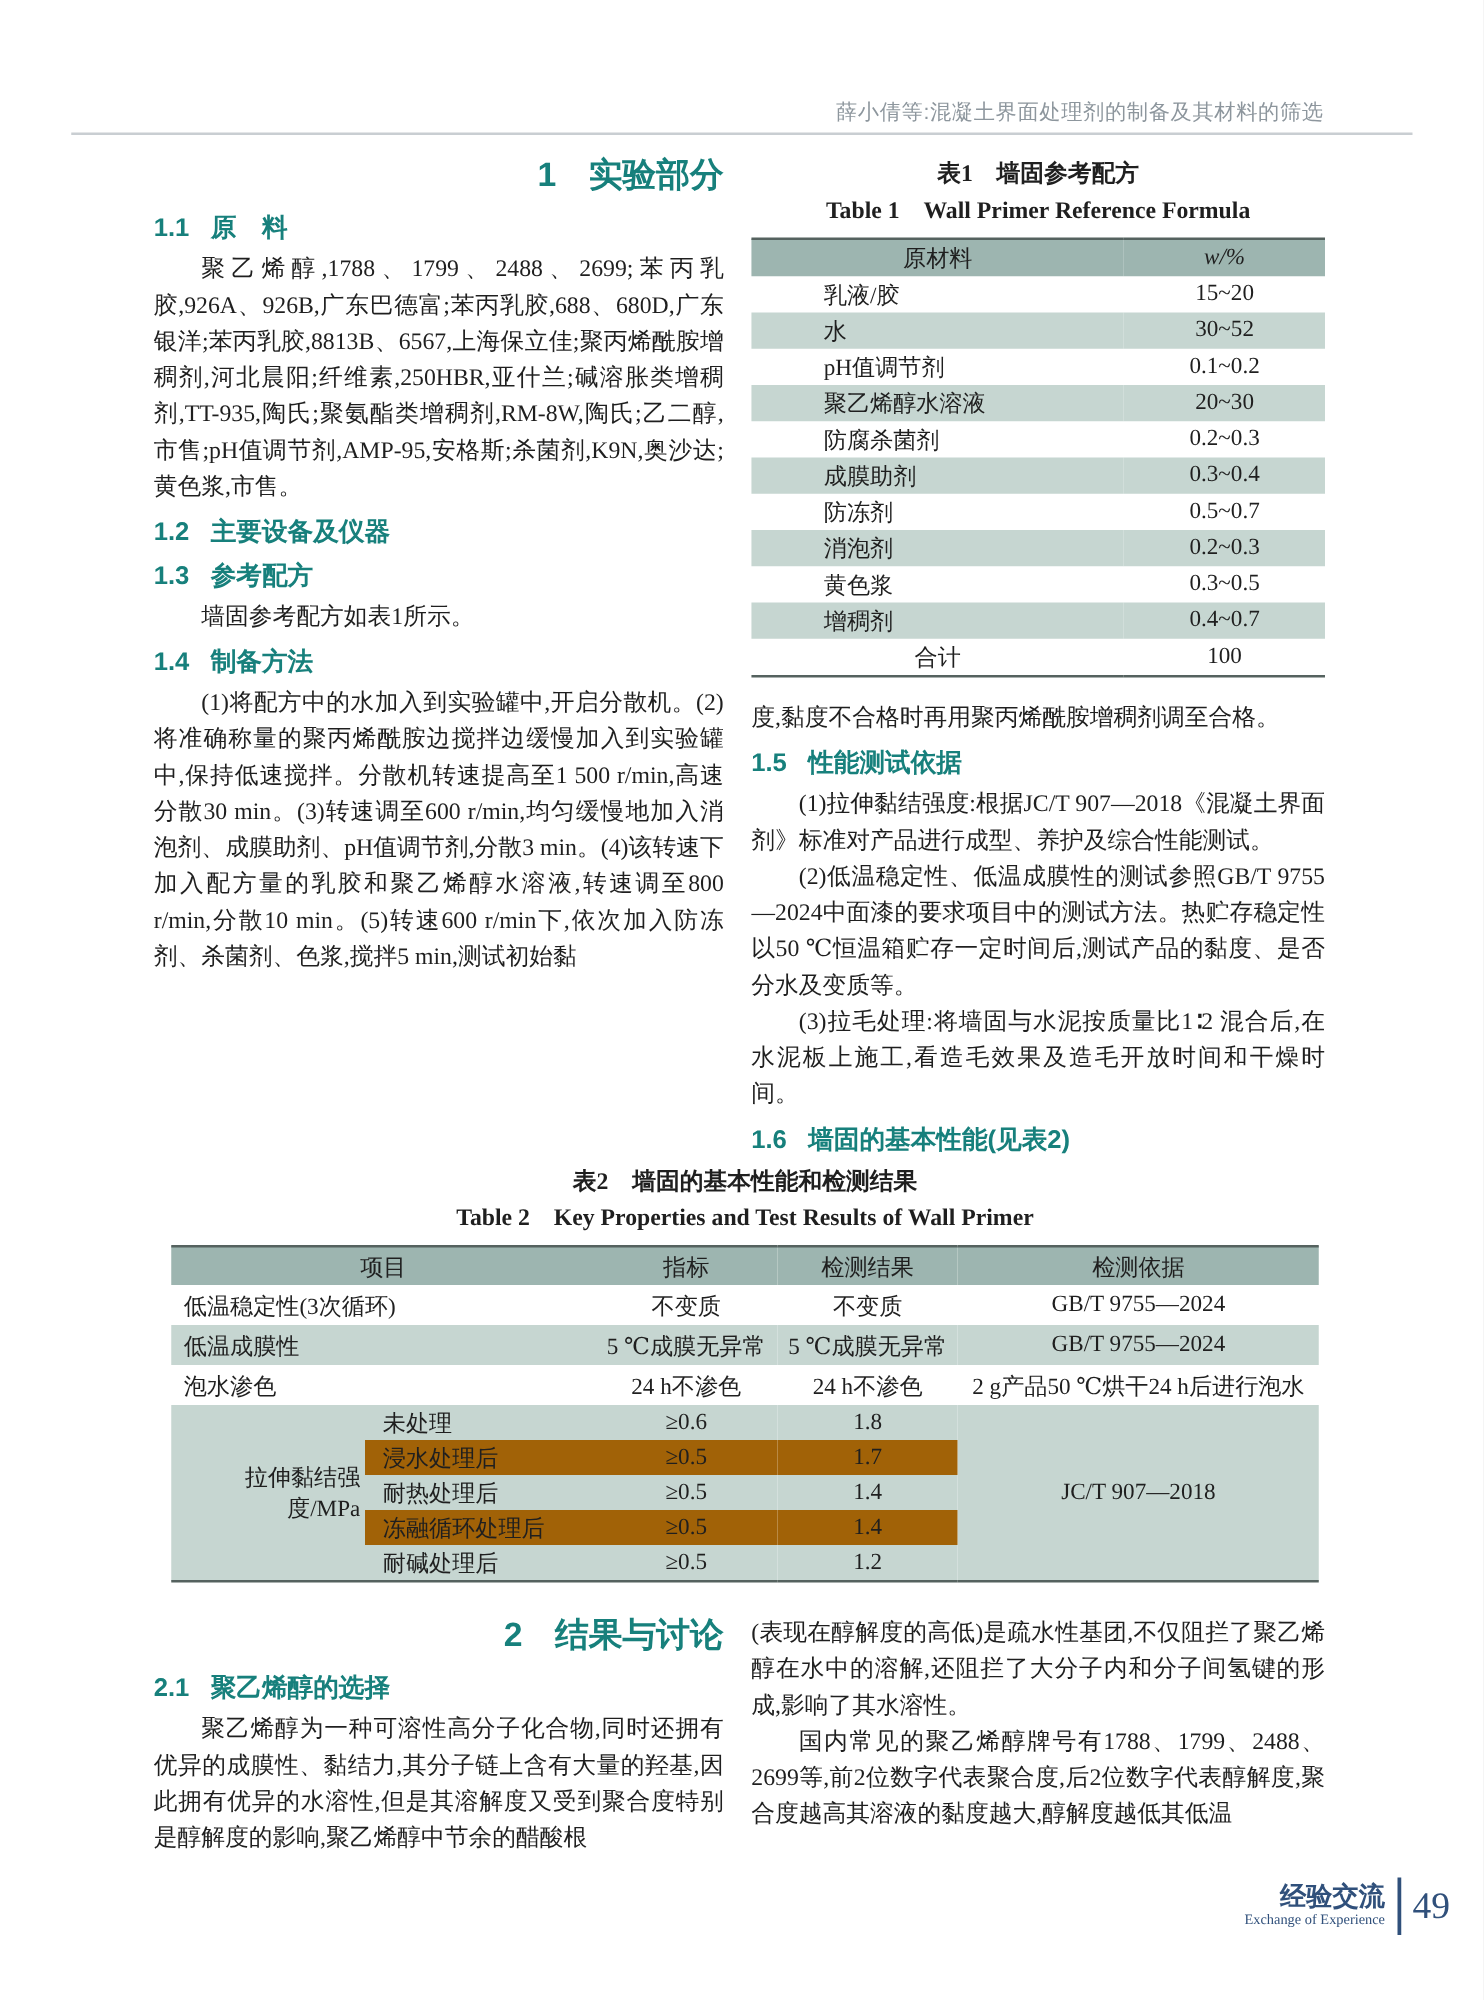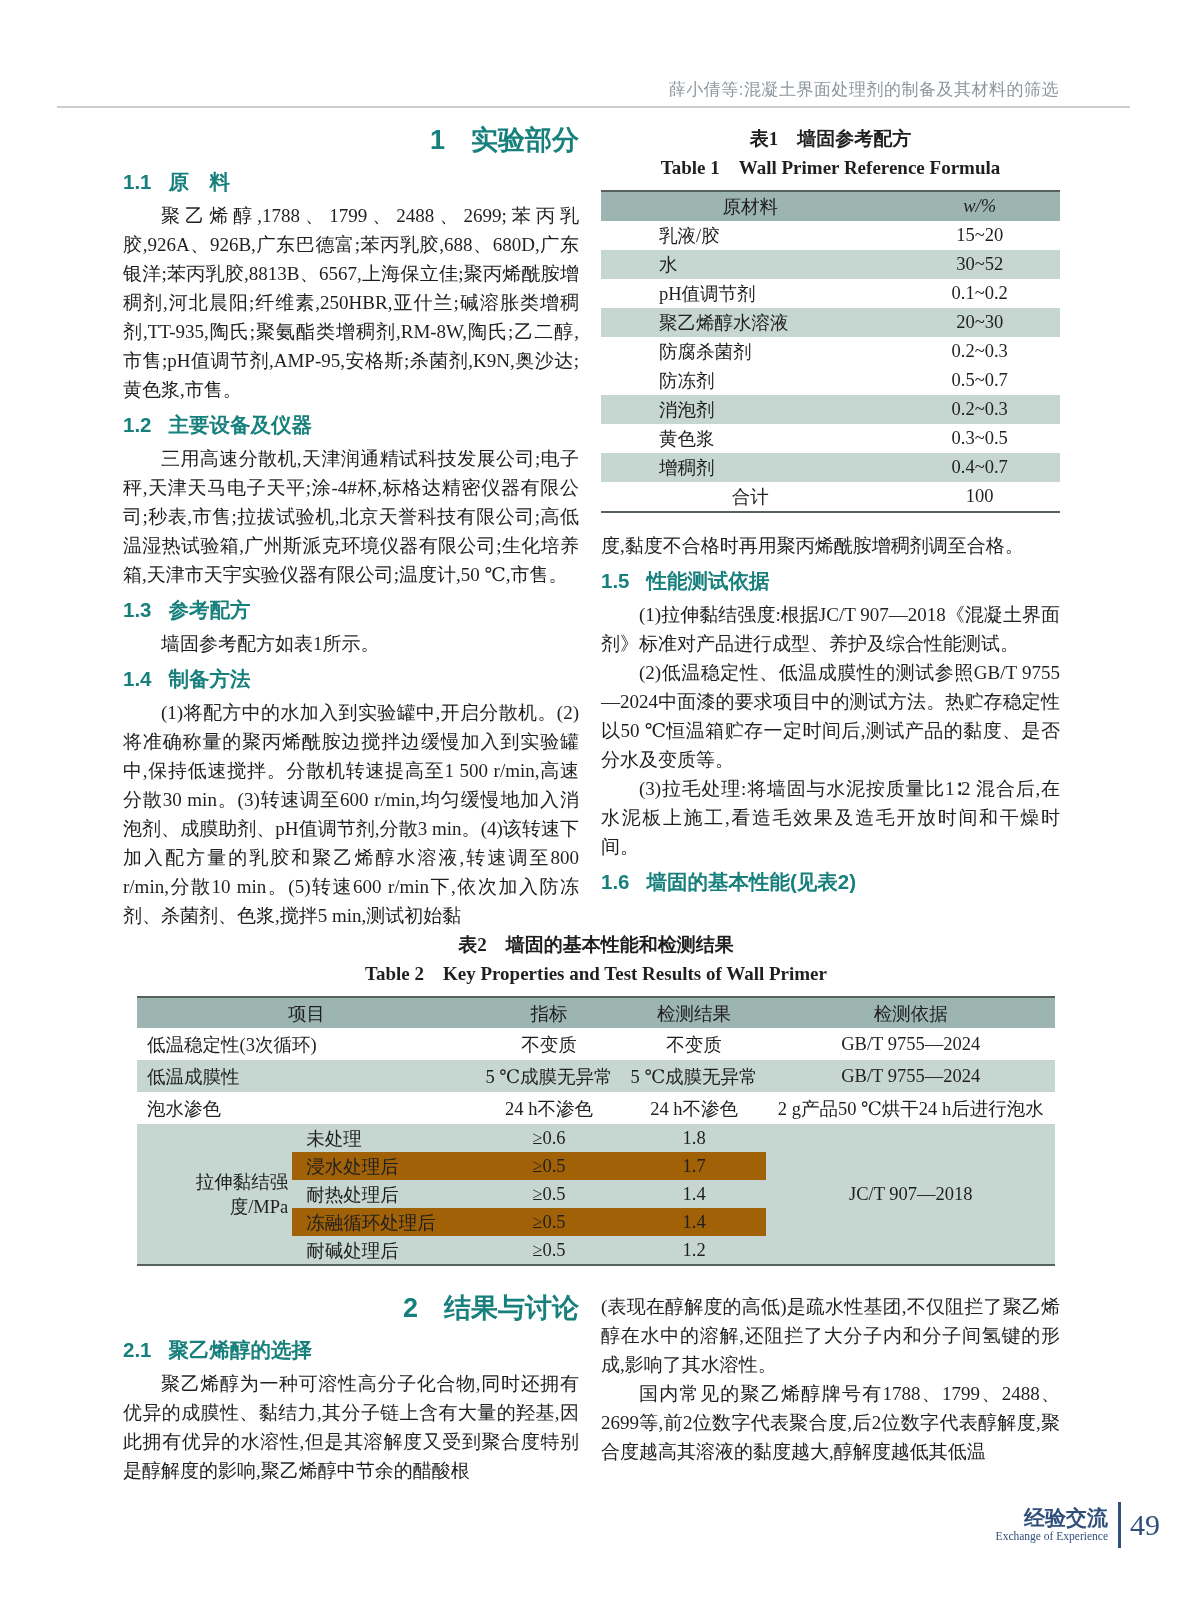--- a/index.html
+++ b/index.html
@@ -106,21 +106,20 @@
     <h1 class="sec">
       <span class="num">1</span><span>实验部分</span>
     </h1>
     <h2 class="sub">
       <span class="num">1.1</span><span>原　料</span>
     </h2>
     <p class="body">聚乙烯醇,1788、1799、2488、2699;苯丙乳胶,926A、926B,广东巴德富;苯丙乳胶,688、680D,广东银洋;苯丙乳胶,8813B、6567,上海保立佳;聚丙烯酰胺增稠剂,河北晨阳;纤维素,250HBR,亚什兰;碱溶胀类增稠剂,TT-935,陶氏;聚氨酯类增稠剂,RM-8W,陶氏;乙二醇,市售;pH值调节剂,AMP-95,安格斯;杀菌剂,K9N,奥沙达;黄色浆,市售。</p>
     <h2 class="sub">
       <span class="num">1.2</span><span>主要设备及仪器</span>
     </h2>
-    <p class="body">三用高速分散机,天津润通精试科技发展公司;电子秤,天津天马电子天平;涂-4#杯,标格达精密仪器有限公司;秒表,市售;拉拔试验机,北京天誉科技有限公司;高低温湿热试验箱,广州斯派克环境仪器有限公司;生化培养箱,天津市天宇实验仪器有限公司;温度计,50 ℃,市售。</p>
     <h2 class="sub">
       <span class="num">1.3</span><span>参考配方</span>
     </h2>
     <p class="body">墙固参考配方如表1所示。</p>
     <h2 class="sub">
       <span class="num">1.4</span><span>制备方法</span>
     </h2>
     <p class="body">(1)将配方中的水加入到实验罐中,开启分散机。(2)将准确称量的聚丙烯酰胺边搅拌边缓慢加入到实验罐中,保持低速搅拌。分散机转速提高至1 500 r/min,高速分散30 min。(3)转速调至600 r/min,均匀缓慢地加入消泡剂、成膜助剂、pH值调节剂,分散3 min。(4)该转速下加入配方量的乳胶和聚乙烯醇水溶液,转速调至800 r/min,分散10 min。(5)转速600 r/min下,依次加入防冻剂、杀菌剂、色浆,搅拌5 min,测试初始黏</p>
   </div>
 
@@ -147,20 +146,24 @@
           <td class="c-mat">pH值调节剂</td>
           <td class="c-val">0.1~0.2</td>
         </tr>
         <tr class="stripe">
           <td class="c-mat">聚乙烯醇水溶液</td>
           <td class="c-val">20~30</td>
         </tr>
         <tr>
           <td class="c-mat">防腐杀菌剂</td>
           <td class="c-val">0.2~0.3</td>
+        </tr>
+        <tr class="stripe">
+          <td class="c-mat">成膜助剂</td>
+          <td class="c-val">0.3~0.4</td>
         </tr>
         <tr>
           <td class="c-mat">防冻剂</td>
           <td class="c-val">0.5~0.7</td>
         </tr>
         <tr class="stripe">
           <td class="c-mat">消泡剂</td>
           <td class="c-val">0.2~0.3</td>
         </tr>
         <tr>

